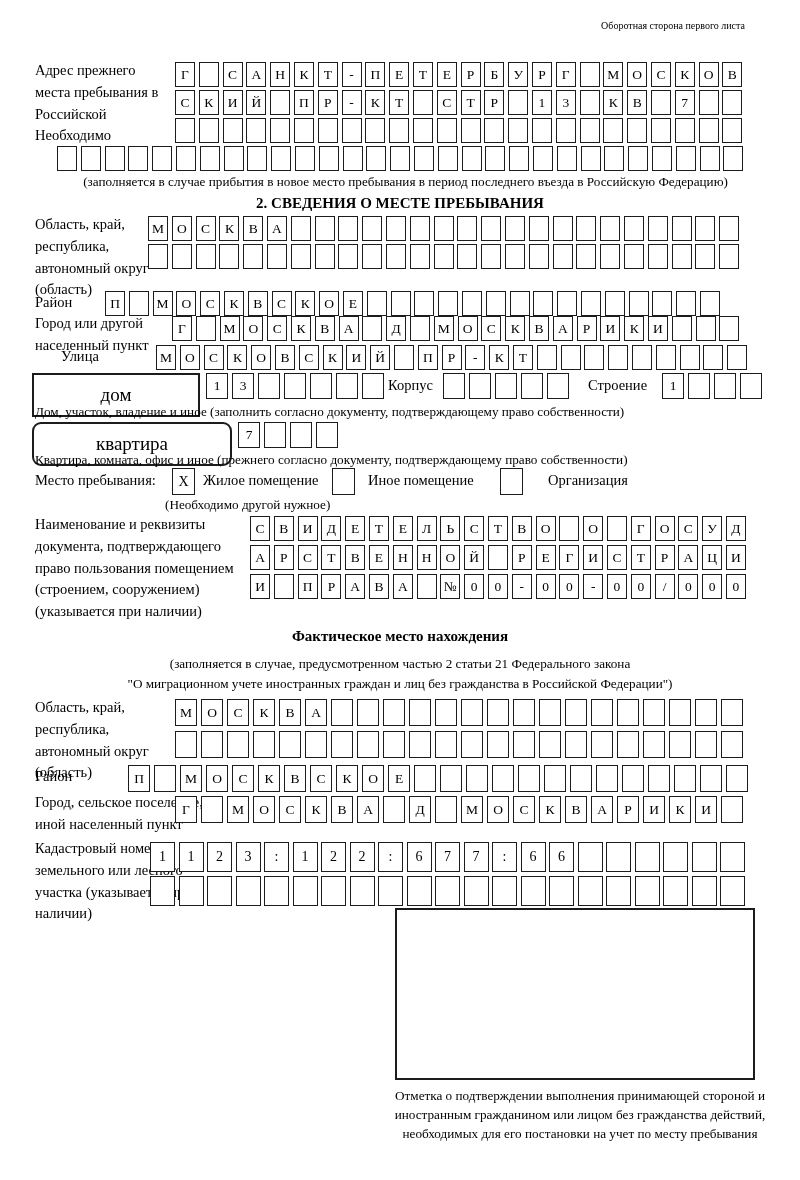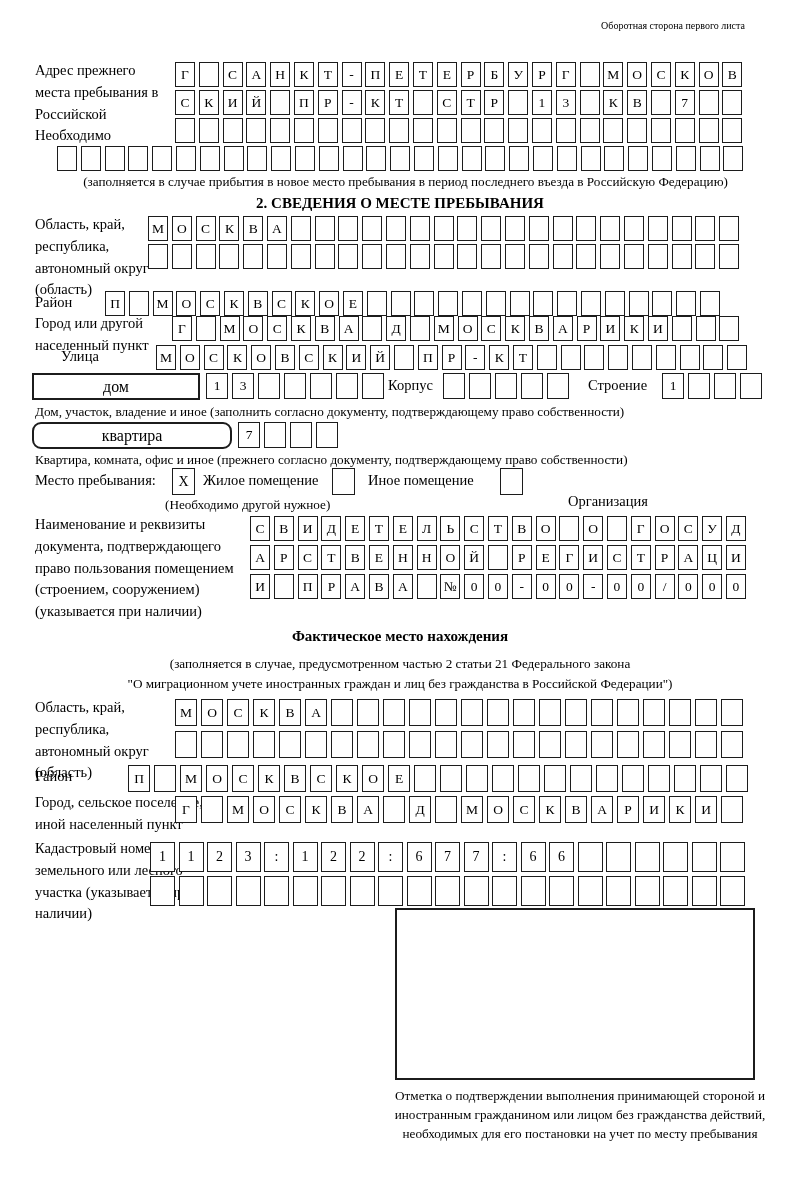--- a/index.html
+++ b/index.html
@@ -18,22 +18,22 @@
     font-size:13.5px; line-height:1; background:#fff;
   }
   .fact .cell { width:22px; height:27px; margin-right:4px; }
   .kad .cell  { width:25px; height:30px; margin-right:3.5px; font-size:14px; }
   .house-cells .cell { width:22px; height:26px; margin-right:4px; }
   .lbl { position:absolute; font-size:14.5px; line-height:1.5; }
   .cap { position:absolute; font-size:13.2px; }
   .center { left:0; width:100%; text-align:center; }
   .title { position:absolute; left:0; width:100%; text-align:center; font-weight:bold; font-size:15px; }
   .widebox {
-    position:absolute; border:2px solid #1c1c1c; height:27px;
-    display:flex; align-items:center; justify-content:center; font-size:16px;
+    position:absolute; border:2px solid #1c1c1c; height:44px;
+    display:flex; align-items:center; justify-content:center; font-size:19px;
   }
   .checkbox {
     position:absolute; width:23px; height:27px; border:1.6px solid #1c1c1c;
     display:flex; align-items:center; justify-content:center; font-size:14px;
   }
   .inline-lbl { position:absolute; font-size:14.5px; }
   .stamp-box { position:absolute; border:2px solid #1c1c1c; background:#fff; }
 </style>
 </head>
 <body>
@@ -332,21 +332,21 @@
     <span class="cell"></span>
   </div>
 <div class="cap" style="left:35px; top:452px;">Квартира, комната, офис и иное (прежнего согласно документу, подтверждающему право собственности)</div>
 
 <div class="inline-lbl" style="left:35px; top:472px;">Место пребывания:</div>
 <div class="checkbox" style="left:172px; top:468px;">X</div>
 <div class="inline-lbl" style="left:203px; top:472px;">Жилое помещение</div>
 <div class="checkbox" style="left:332px; top:468px;"></div>
 <div class="inline-lbl" style="left:368px; top:472px;">Иное помещение</div>
 <div class="checkbox" style="left:500px; top:468px;"></div>
-<div class="inline-lbl" style="left:548px; top:493px;margin-left:20px;">Организация</div>
+<div class="inline-lbl" style="left:548px; top:472px;">Организация</div>
 <div class="cap" style="left:165px; top:497px;">(Необходимо другой нужное)</div>
 
 <div class="lbl" style="left:35px; top:514px; width:212px;">Наименование и реквизиты документа, подтверждающего право пользования помещением (строением, сооружением) (указывается при наличии)</div>
 <div class="row" style="left:250px; top:516px;">
     <span class="cell">С</span>
     <span class="cell">В</span>
     <span class="cell">И</span>
     <span class="cell">Д</span>
     <span class="cell">Е</span>
     <span class="cell">Т</span>

